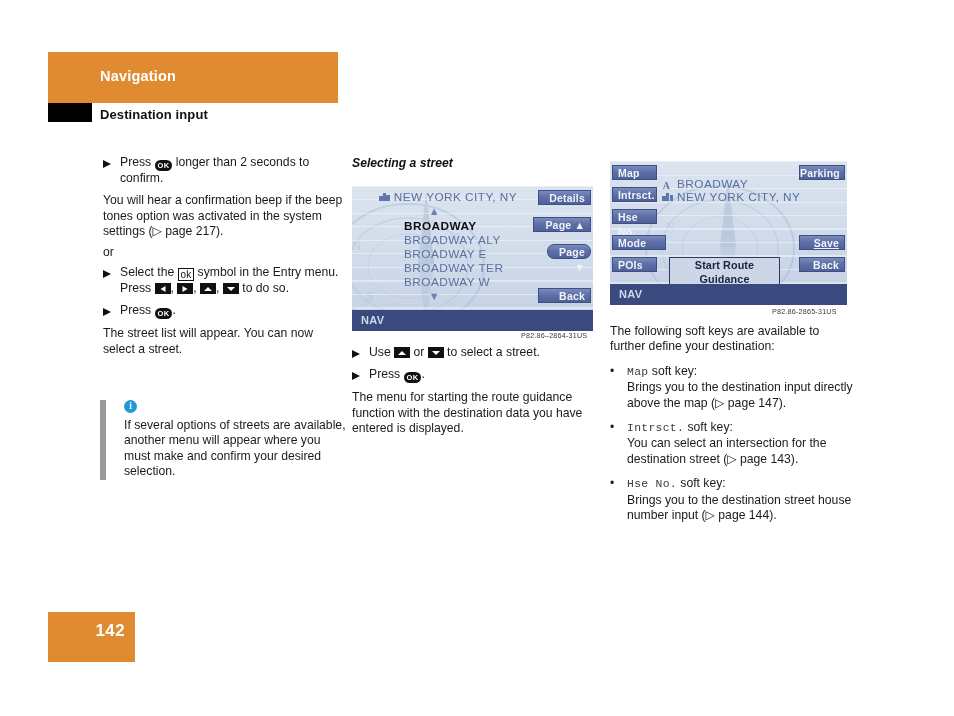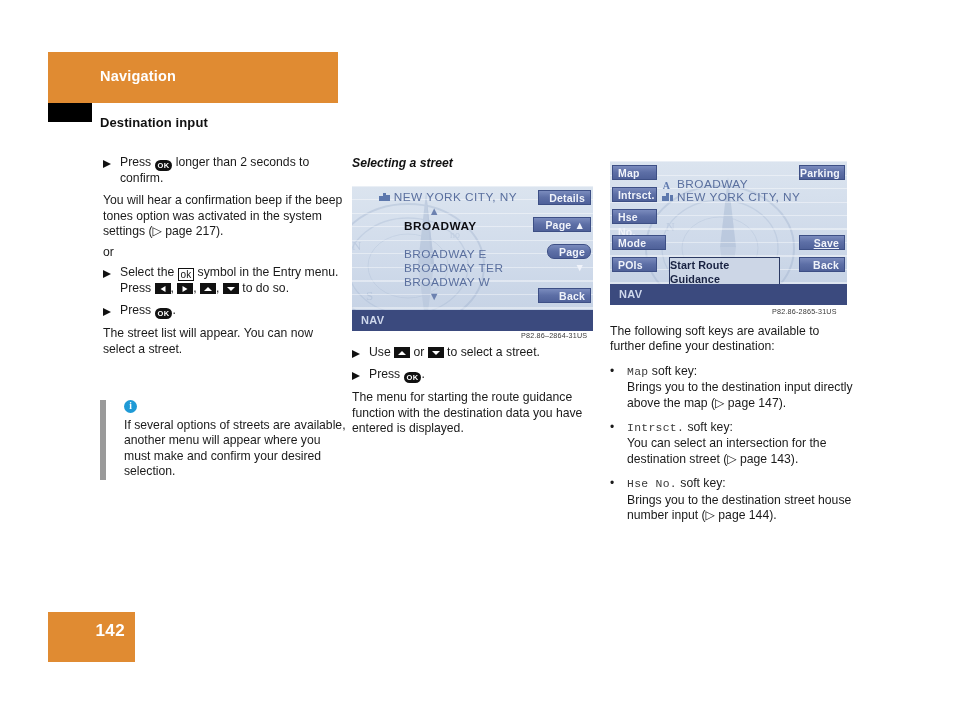--- a/index.html
+++ b/index.html
@@ -20,21 +20,21 @@
     background:#e08b32;
   }
   .hdr-title{
     position:absolute;left:100px;top:68px;
     font-size:14.5px;font-weight:bold;color:#ffffff;letter-spacing:.2px;
   }
   .hdr-black{
     position:absolute;left:48px;top:103px;width:44px;height:19px;background:#000000;
   }
   .hdr-sub{
-    position:absolute;left:100px;top:115px;
+    position:absolute;left:100px;top:107px;
     font-size:13px;font-weight:bold;color:#111111;letter-spacing:.1px;
   }
 
   
   .col{position:absolute;font-size:12.2px;line-height:15.4px;color:#1a1a1a;}
   .colL{left:103px;top:155px;width:243px;}
 
   .bullet-row{display:flex;margin-bottom:2px;}
   .tri{
     flex:0 0 auto;width:17px;color:#000;font-size:9.5px;line-height:16px;
@@ -155,21 +155,21 @@
   }
   .road-ico{
     display:inline-block;width:9px;height:10px;vertical-align:-1px;margin-right:6px;
     color:#5d78ad;font-size:10px;font-weight:bold;line-height:10px;text-align:center;
     font-family:"Liberation Serif",serif;
   }
   .srg{
     position:absolute;height:28px;
     background:#ccd6e6;border:1.4px solid #2b3a63;
     color:#182242;font-size:10.8px;font-weight:bold;line-height:14px;
-    box-sizing:border-box;letter-spacing:.1px;
+    text-align:center;box-sizing:border-box;letter-spacing:.1px;
   }
 
   .figcode{
     position:absolute;font-size:7.2px;color:#3a3a3a;letter-spacing:.2px;
     font-family:"Liberation Sans",sans-serif;
   }
 
   
   .mono{font-family:"Liberation Mono","DejaVu Sans Mono",monospace;font-size:11.4px;color:#3a3a3a;letter-spacing:.3px;}
 
@@ -279,20 +279,21 @@
 
     <div class="lcd-content">
 
       <div class="lrow city" style="top:5px;">
         <span class="city-ico"><b></b><b></b><b></b></span><span>NEW YORK CITY, NY</span>
       </div>
 
       <div class="lrow arrowc" style="top:19px;">▲</div>
 
       <div class="lrow item sel" style="top:34px;">BROADWAY</div>
+      <div class="lrow item" style="top:48px;">BROADWAY ALY</div>
       <div class="lrow item" style="top:62px;">BROADWAY E</div>
       <div class="lrow item" style="top:76px;">BROADWAY TER</div>
       <div class="lrow item" style="top:90px;">BROADWAY W</div>
 
       <div class="lrow arrowc" style="top:104px;">▼</div>
 
       <div class="skey r" style="right:2px;top:4px;width:53px;">Details</div>
       <div class="skey r" style="right:2px;top:31px;width:58px;">Page ▲</div>
       <div class="skey r" style="right:2px;top:58px;width:44px;border-radius:7px;">Page ▼</div>
       <div class="skey r" style="right:2px;top:102px;width:53px;">Back</div>

